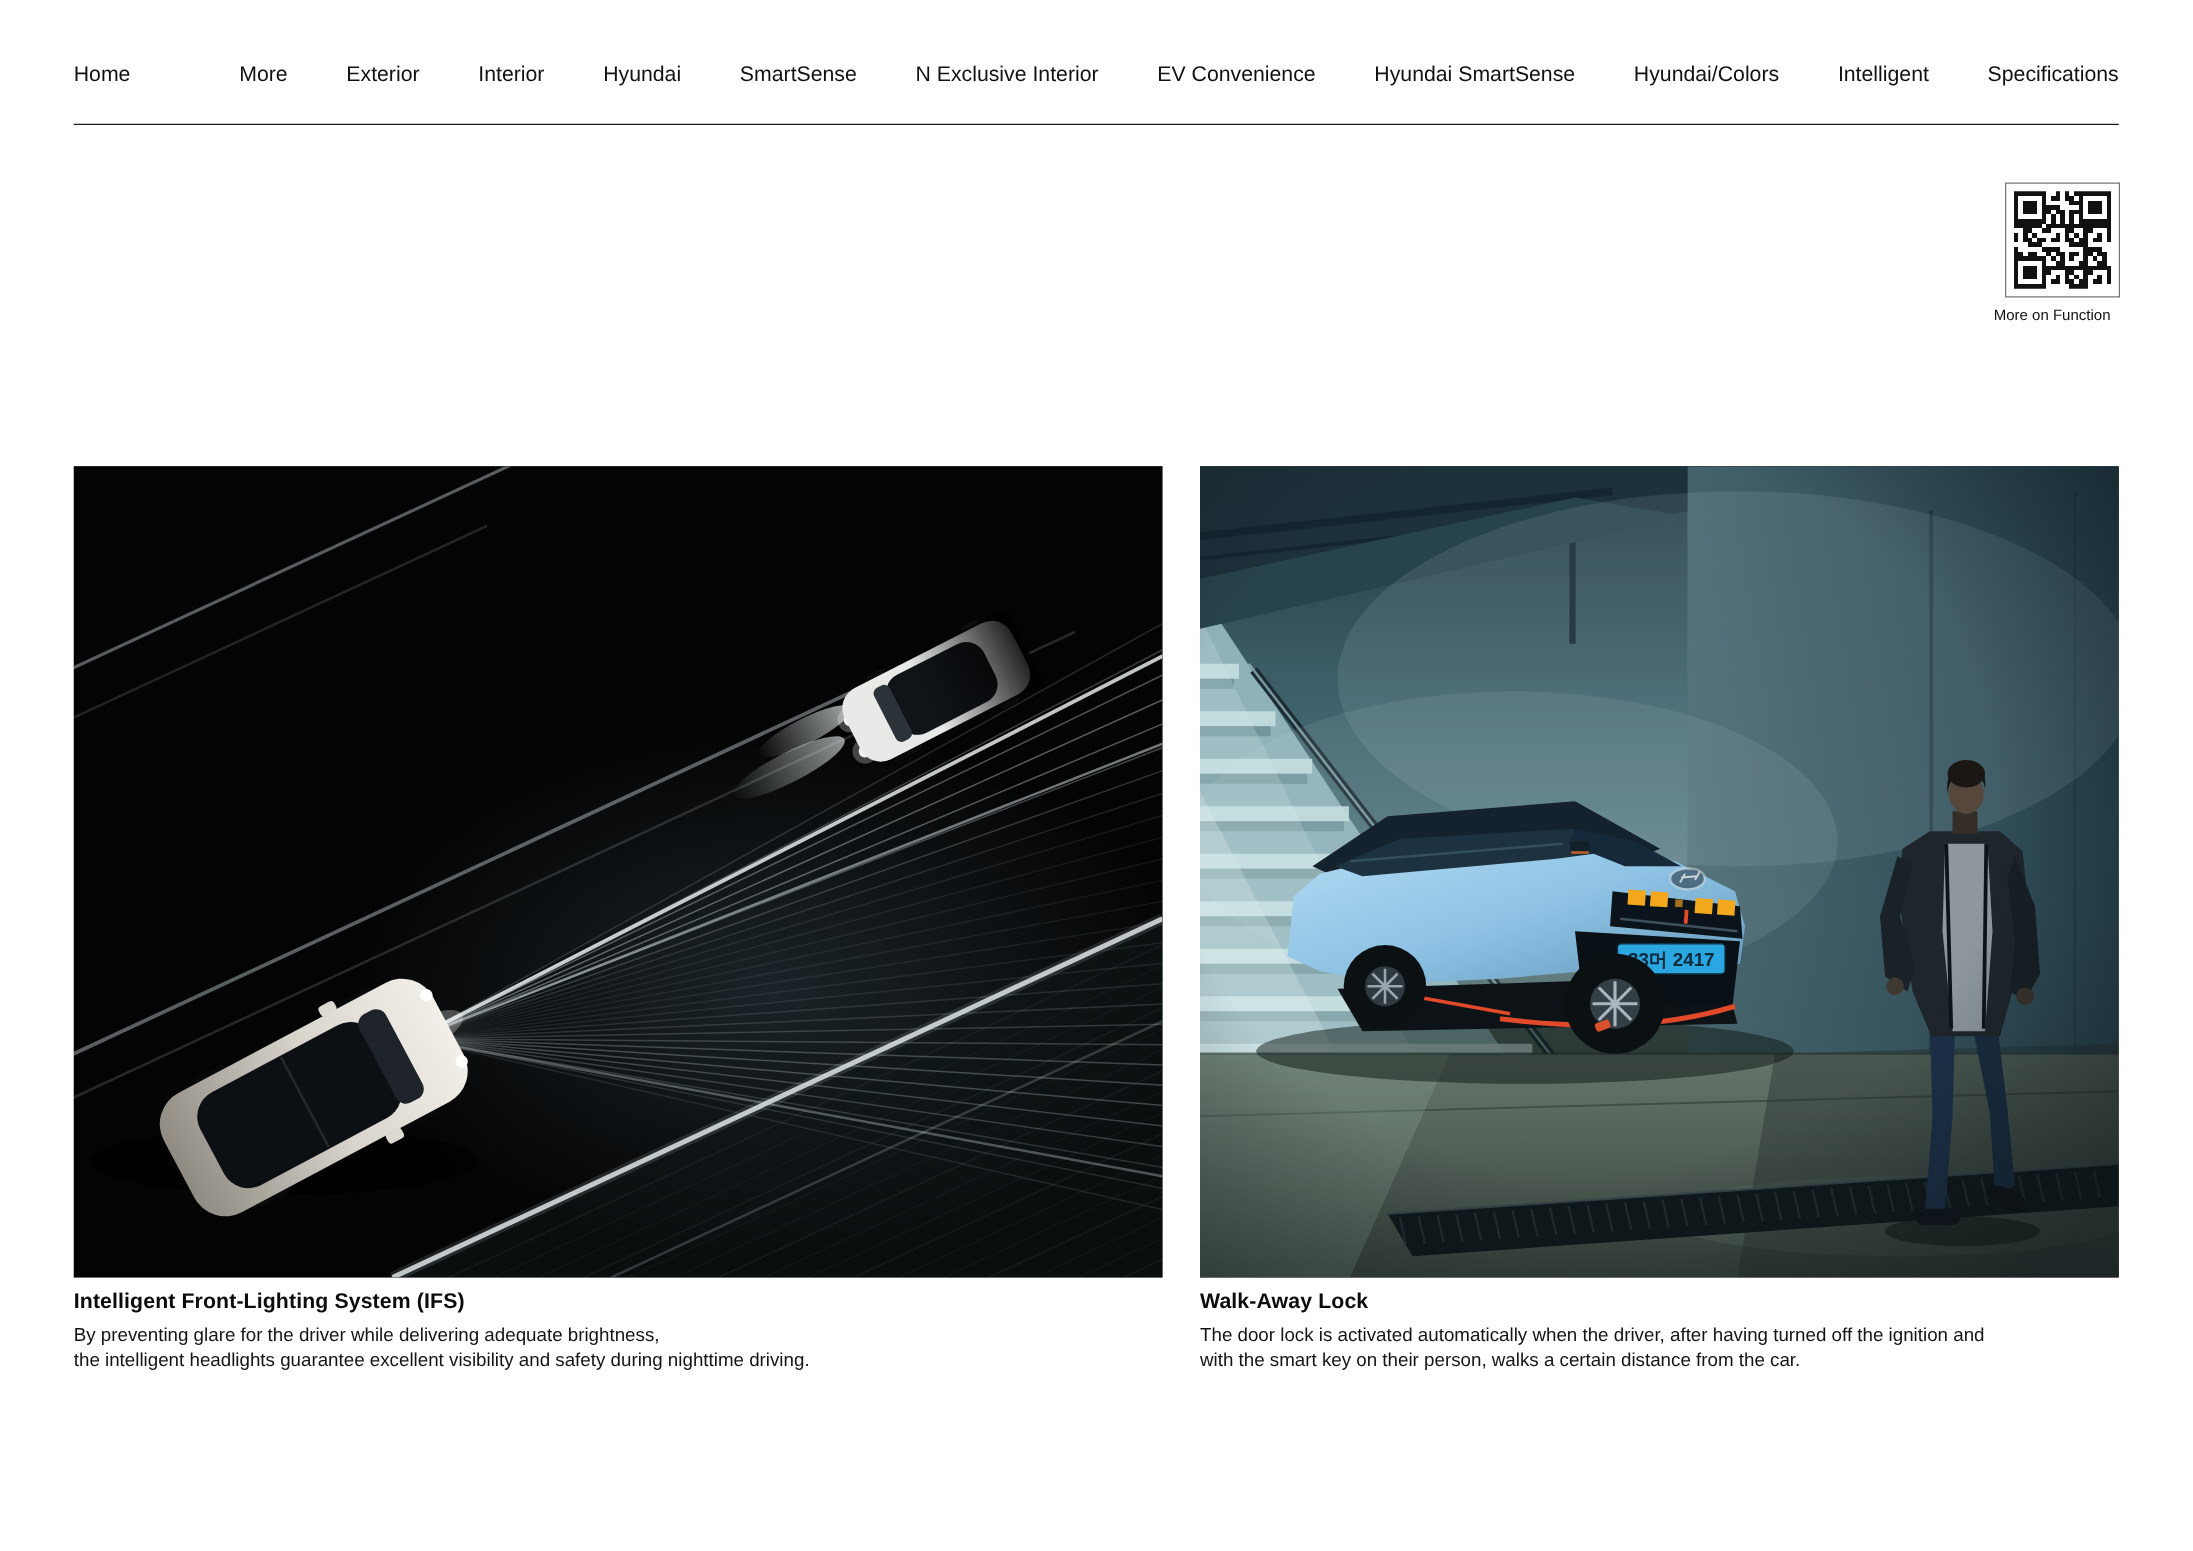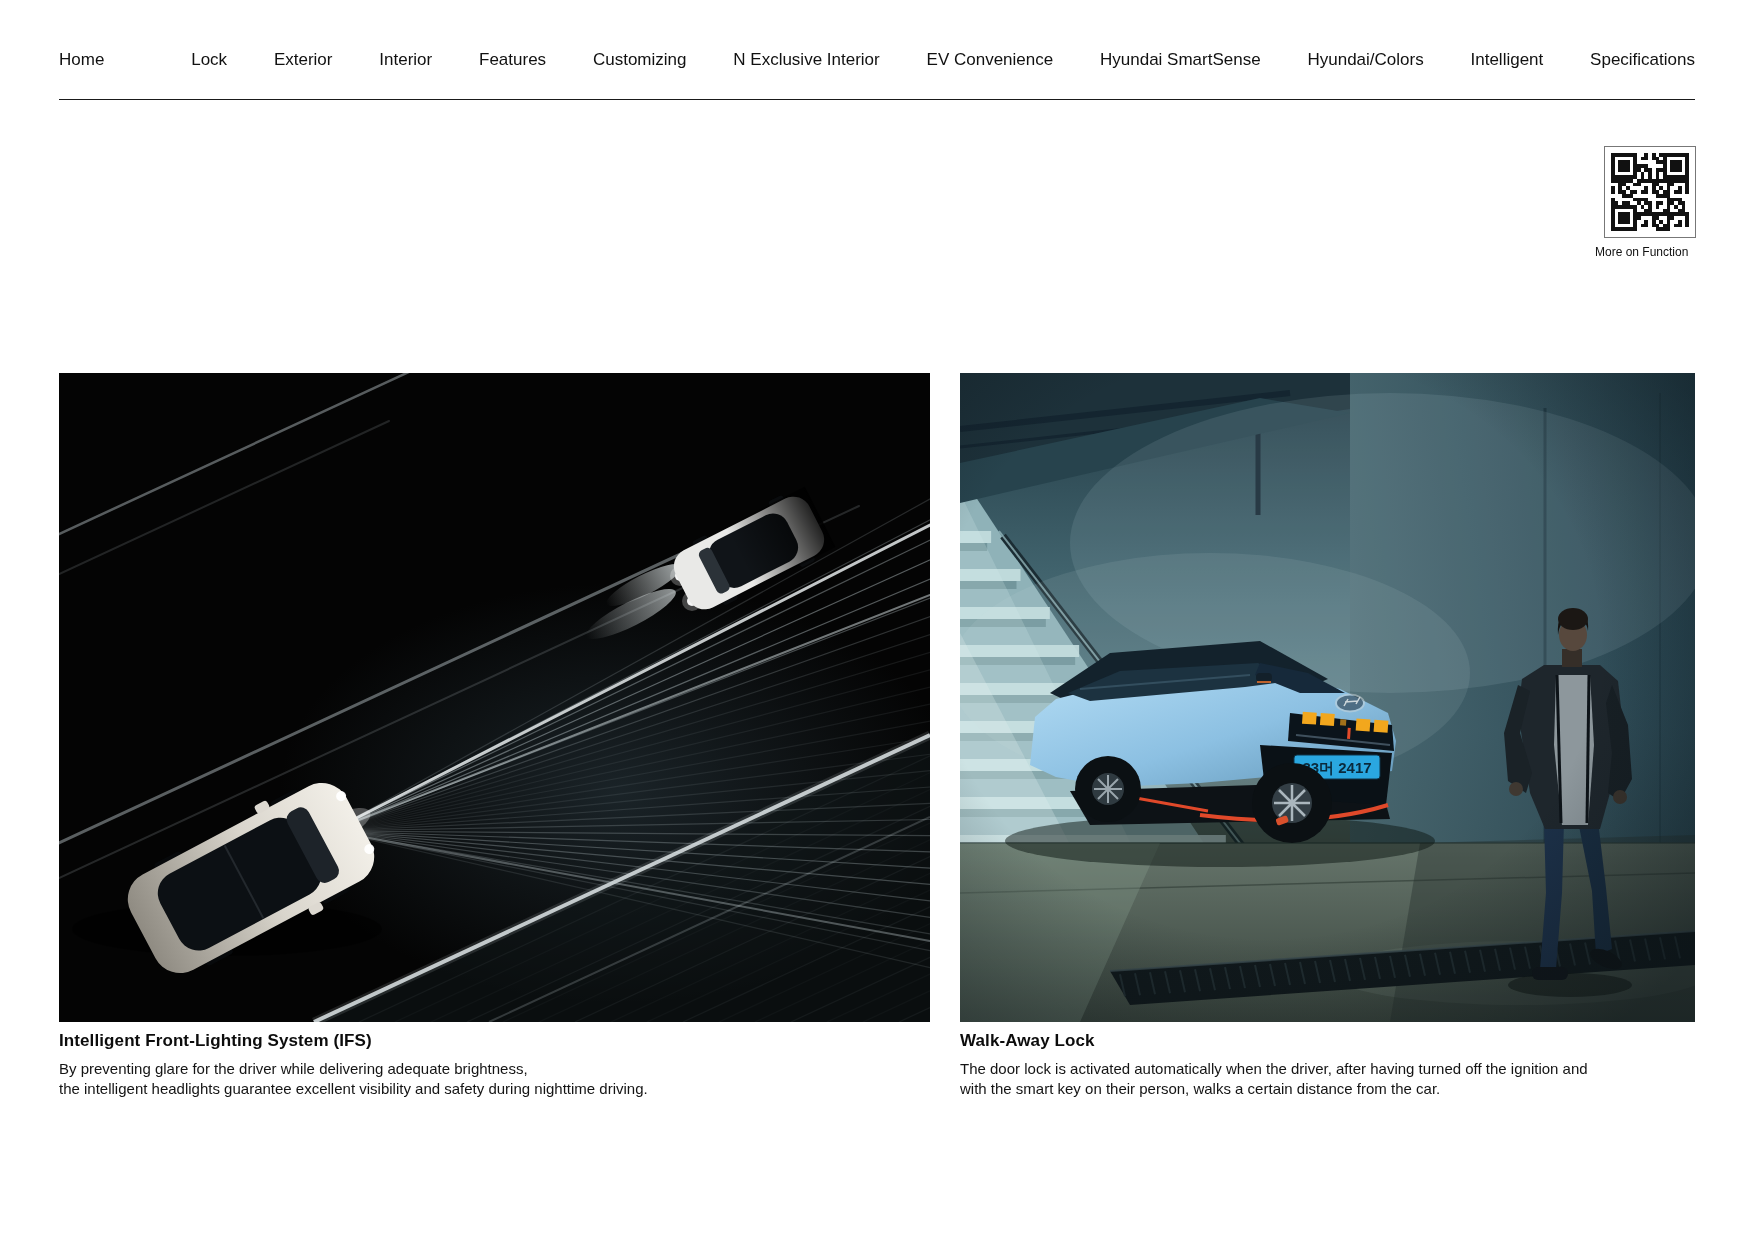--- a/index.html
+++ b/index.html
@@ -30,25 +30,25 @@
   .caption h3{margin:0 0 8px 0;font-size:17px;font-weight:700;color:#0c0c0c;letter-spacing:.1px;}
   .caption p{margin:0;font-size:15px;line-height:20px;color:#141414;}
 </style>
 </head>
 <body>
 
 <div class="page">
 
   <nav class="topnav">
     <a class="nav-home">Home</a>
-    <a>Lock</a>
+    <a>More</a>
     <a>Exterior</a>
     <a>Interior</a>
-    <a>Features</a>
-    <a>Customizing</a>
+    <a>Hyundai</a>
+    <a>SmartSense</a>
     <a>N Exclusive Interior</a>
     <a>EV Convenience</a>
     <a>Hyundai SmartSense</a>
     <a>Hyundai/Colors</a>
     <a>Intelligent</a>
     <a>Specifications</a>
   </nav>
   <div class="nav-rule"></div>
 
   <div class="qr-block">

